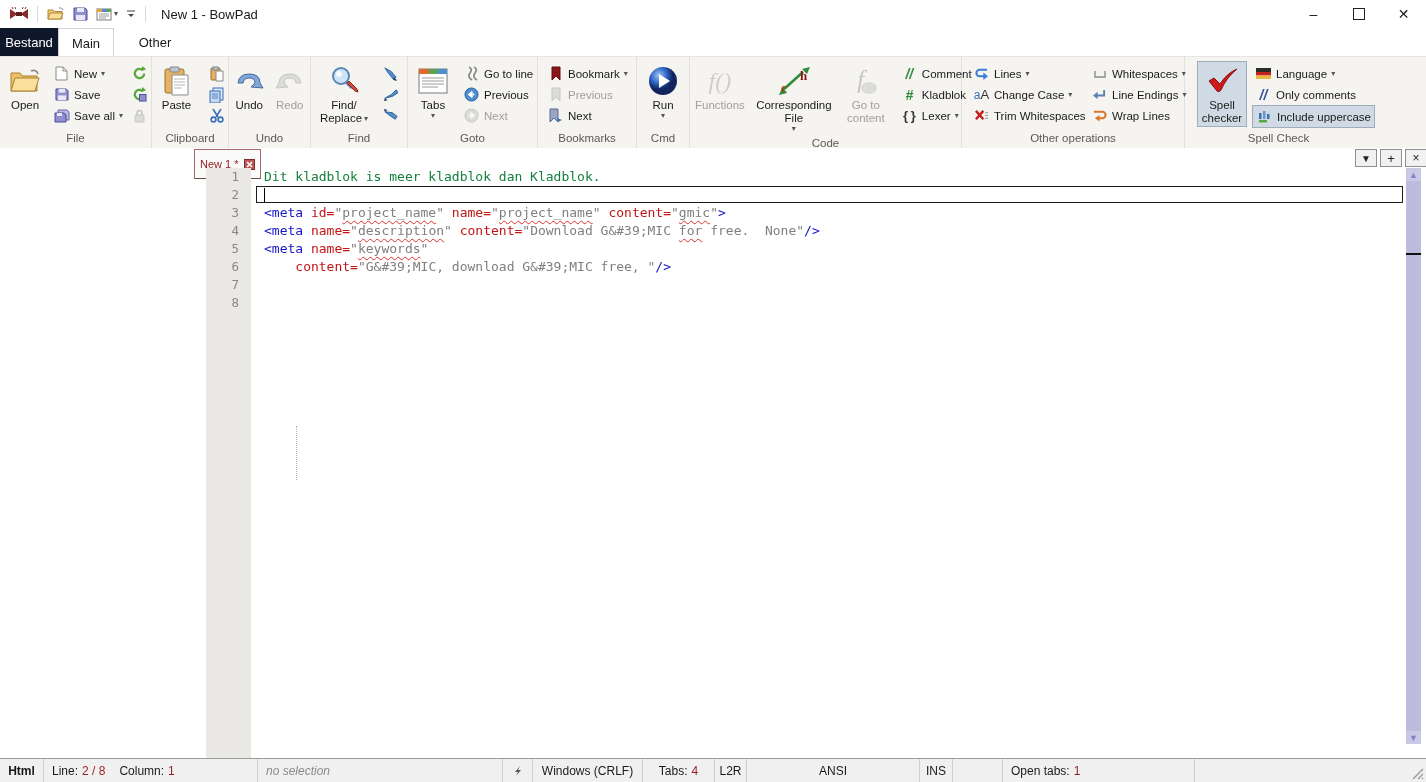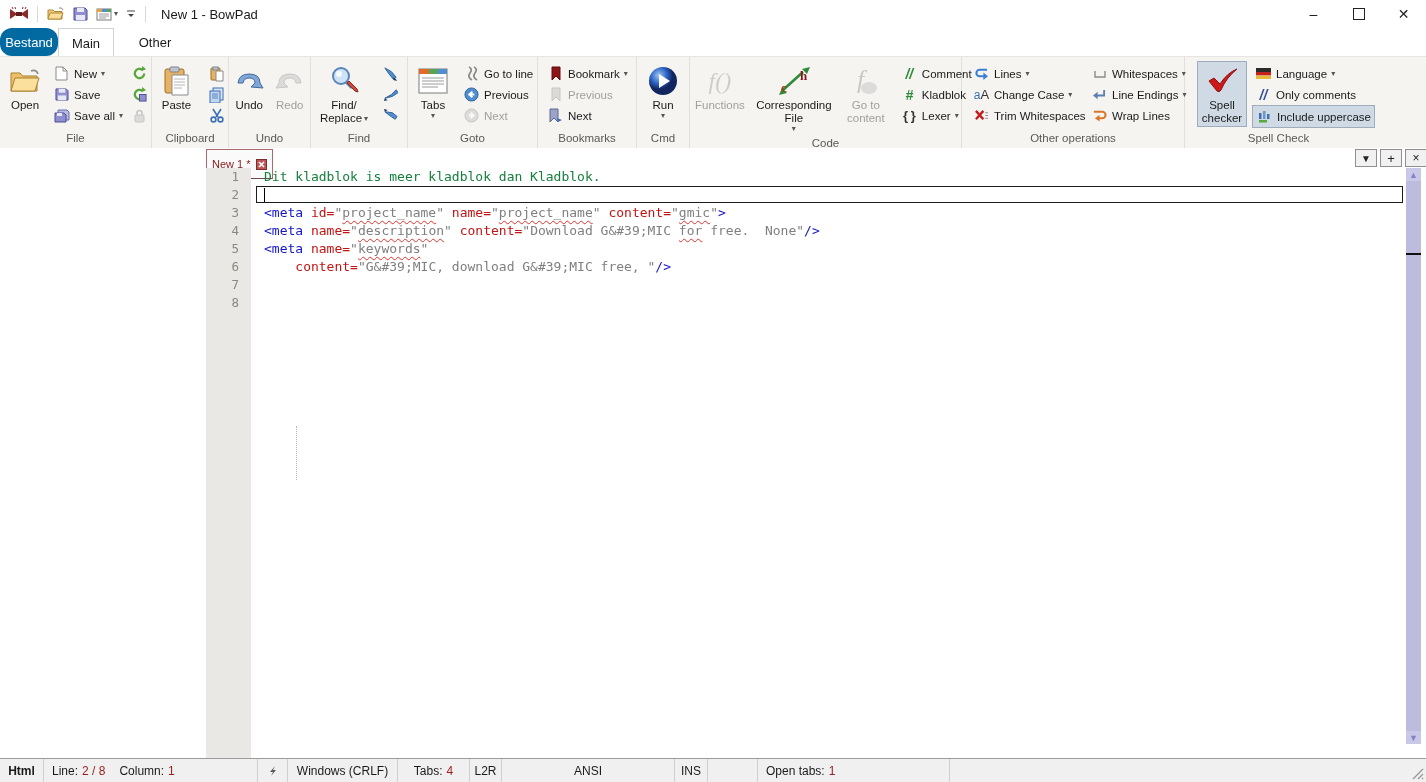--- a/index.html
+++ b/index.html
@@ -16,21 +16,21 @@
   .title-text{font-size:13px;color:#1a1a1a;margin-left:10px;}
   .wincontrols{position:absolute;right:0;top:0;height:28px;display:flex;}
   .winbtn{width:45px;height:28px;display:flex;align-items:center;justify-content:center;
           font-size:14px;color:#222;}
   .winbtn .maxbox{width:10px;height:10px;border:1px solid #222;}
 
   
   .ribbontabs{position:absolute;left:0;top:28px;width:1426px;height:28px;background:#fff;}
   .rtab{position:absolute;top:0;height:28px;display:flex;align-items:center;justify-content:center;
         font-size:13px;}
-  .rtab-menu{left:0;width:58px;background:#0369a1;color:#fff;border-radius:12px;}
+  .rtab-menu{left:0;width:58px;background:#0f172a;color:#fff;}
   .rtab-active{left:58px;width:54px;background:#fff;border:1px solid #d4d2d0;border-bottom:none;color:#1a1a1a;}
   .rtab-plain{left:125px;width:60px;color:#1a1a1a;}
   .ribbon-corner{position:absolute;right:8px;top:34px;display:flex;align-items:center;gap:10px;}
   .chev-up{color:#5a6b7a;font-size:11px;transform:scaleX(1.6);}
   .helpdot{width:16px;height:16px;border-radius:50%;background:#1b74c8;color:#fff;font-size:11px;
            font-weight:bold;display:flex;align-items:center;justify-content:center;}
 
   
   .ribbon{position:absolute;left:0;top:56px;width:1426px;height:91px;background:#f5f4f1;
           border-top:1px solid #e7e5e2;border-bottom:1px solid #c9c7c4;display:flex;}
@@ -46,21 +46,21 @@
             padding:0 3px;white-space:nowrap;}
   .sicon{width:17px;height:17px;display:flex;align-items:center;justify-content:center;flex:none;}
   .dd{font-size:8px;color:#555;line-height:8px;}
   .disabled{color:#a3a09c;}
   .disabled svg,.disabled .uicn{opacity:.45;filter:grayscale(1);}
   .checked{background:#cfdae5;border:1px solid #9dadbd;}
   .uicn{font-style:normal;}
 
   
   .workspace{position:absolute;left:0;top:148px;width:1426px;height:610px;background:#fff;}
-  .doc-tab{position:absolute;left:206px;top:1px;height:18px;padding:5px 5px;display:flex;align-items:center;
+  .doc-tab{position:absolute;left:194px;top:1px;height:18px;padding:5px 5px;display:flex;align-items:center;
            gap:5px;font-size:11px;color:#8b1a1a;background:#fbfafa;border:1px solid #a96a6a;border-bottom:1px solid #6d4a4a;}
   .tabbtns{position:absolute;left:1355px;top:1px;display:flex;gap:3px;}
   .tabbtn{width:20px;height:16px;border:1px solid #8f8f8f;background:#f1f1f1;display:flex;
           align-items:center;justify-content:center;font-size:10px;color:#222;}
   .gutterbg{position:absolute;left:206px;top:20px;width:45px;bottom:0;background:#e9e8e5;}
   .lines{position:absolute;left:206px;top:20px;right:22px;}
   .line{display:flex;height:18px;line-height:18px;white-space:pre;
         font-family:"DejaVu Sans Mono",monospace;font-size:13px;}
   .num{width:45px;padding-right:12px;box-sizing:border-box;text-align:right;background:#e9e8e5;
        color:#8c8880;font-size:12.5px;flex:none;}
@@ -651,20 +651,23 @@
 
 <div class="statusbar">
   <div class="scell center" style="width:44px;font-weight:bold">Html</div>
   <div class="scell" style="width:214px;padding-left:8px">
     <span>Line:</span>
     <span class="sval">2 / 8</span>
     <span style="width:14px"></span>
     <span>Column:</span>
     <span class="sval">1</span>
   </div>
+  <div class="scell" style="width:245px;padding-left:8px">
+    <span class="sdim">no selection</span>
+  </div>
   <div class="scell center" style="width:30px">
     <svg width="10" height="12" viewBox="0 0 10 12">
         <path d="M7 1 L2 7 h3 L3 11 L8 5 H5 Z" fill="#5a5a5a"></path>
       </svg>
   </div>
   <div class="scell center" style="width:110px">Windows (CRLF)</div>
   <div class="scell center" style="width:72px">
     <span>Tabs:</span>
     <span class="sval">4</span>
   </div>

